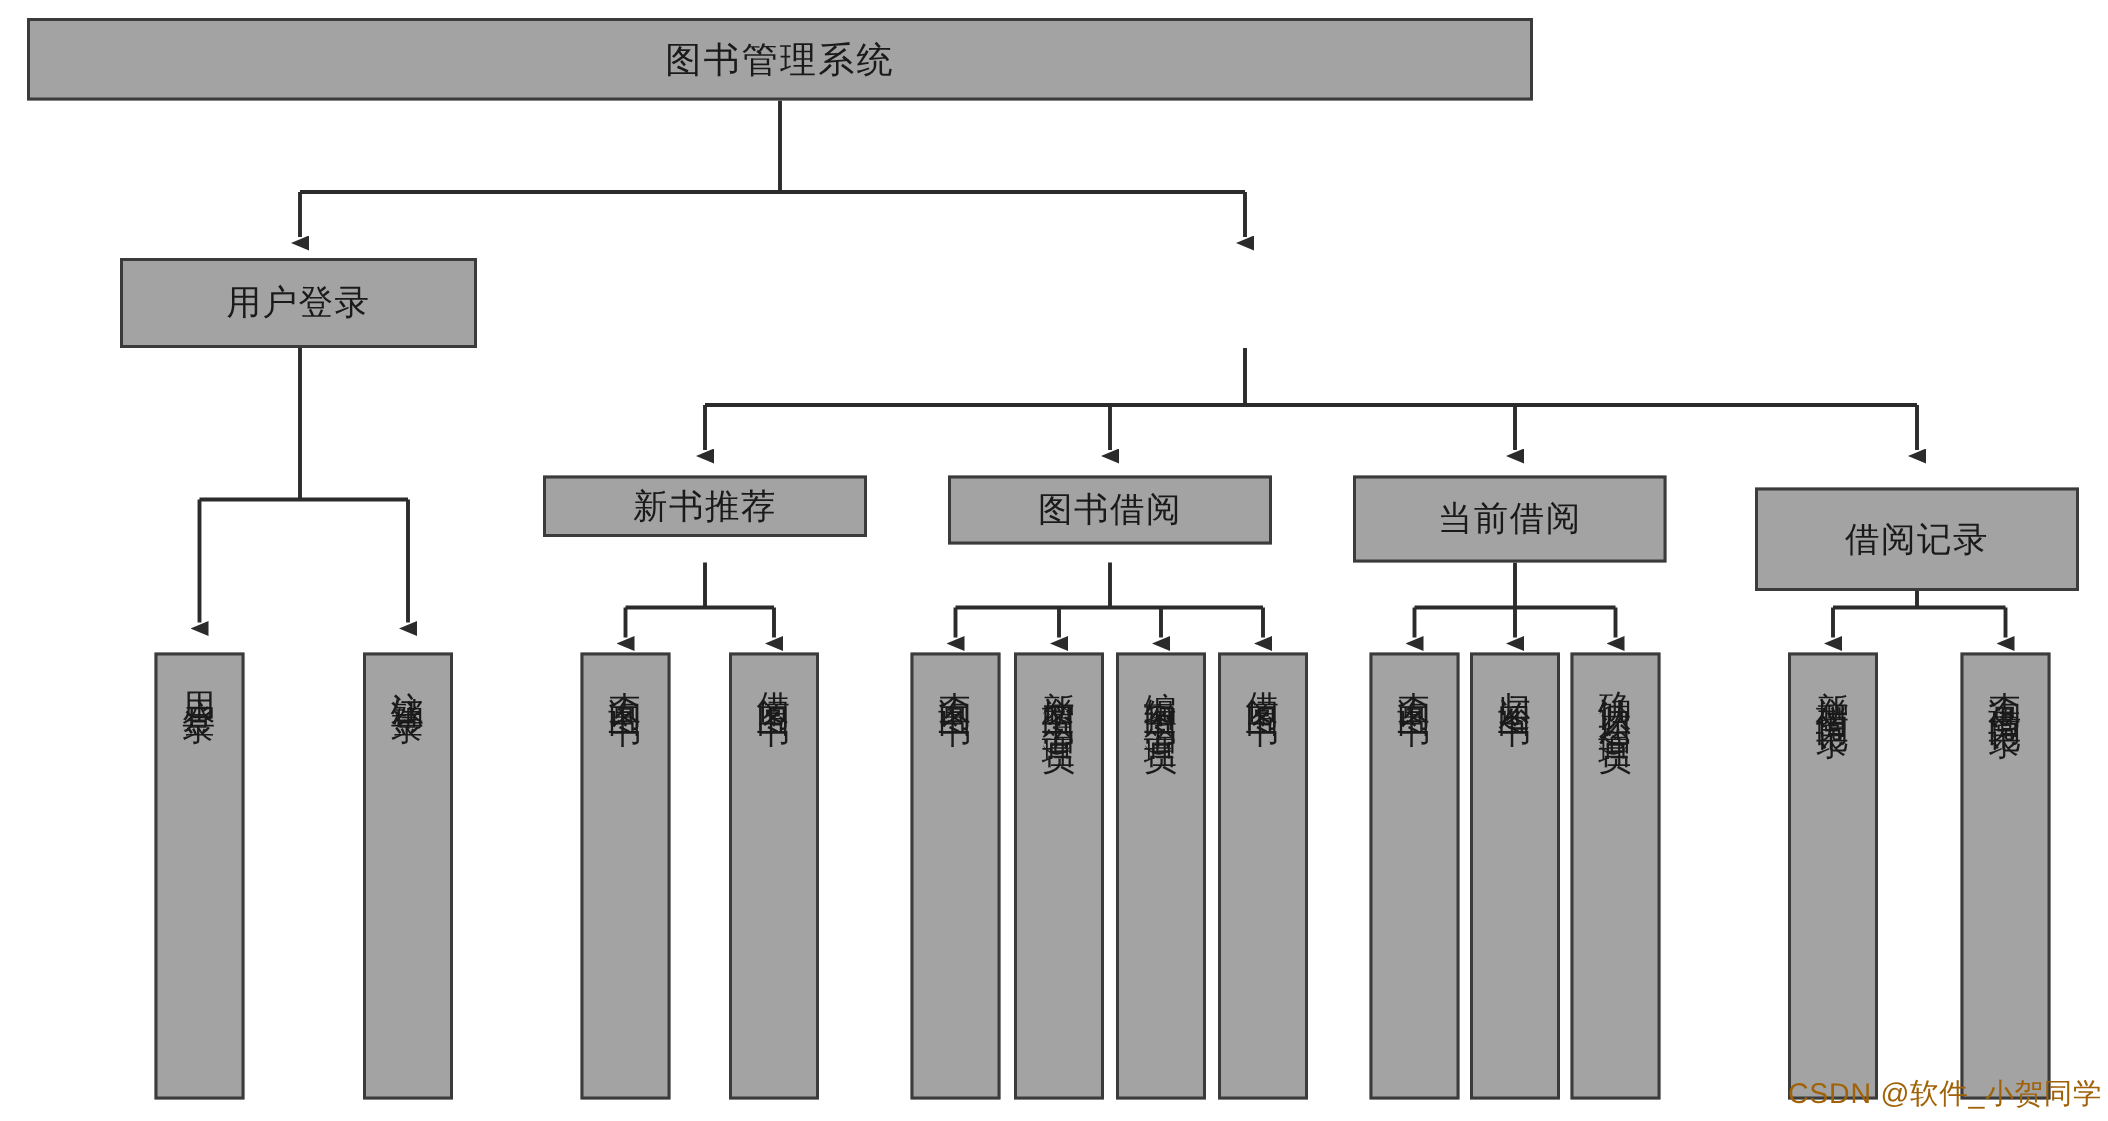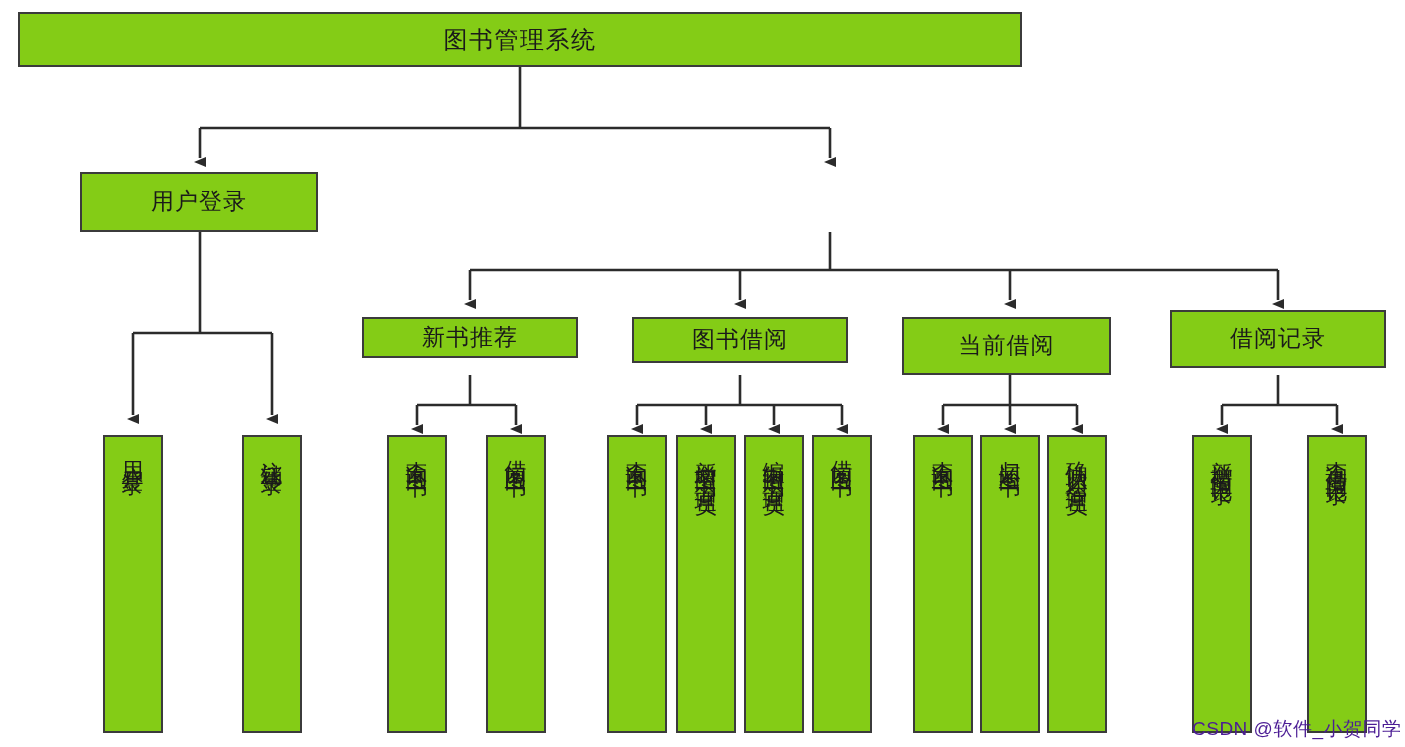--- a/index.html
+++ b/index.html
@@ -22,21 +22,21 @@
     left: 0;
     top: 0;
     width: 1405px;
     height: 747px;
     pointer-events: none;
   }
   .node {
     position: absolute;
     box-sizing: border-box;
     border: 2.5px solid #3b3b3b;
-    background: #84cc16;
+    background: #a3a3a3;
     display: flex;
     align-items: center;
     justify-content: center;
     color: #1a1a1a;
     text-align: center;
   }
   .node.horiz {
     font-size: 23px;
     letter-spacing: 1px;
     line-height: 1.2;
@@ -55,21 +55,21 @@
     text-orientation: upright;
     font-size: 22px;
     letter-spacing: 5px;
     line-height: 1.05;
     white-space: nowrap;
     color: #1a1a1a;
   }
   .watermark {
     position: absolute;
     font-size: 19px;
-    color: #4c1d95;
+    color: #a16207;
     letter-spacing: 0.5px;
     white-space: nowrap;
     user-select: none;
   }
 </style>
 </head>
 <body>
 
 <div id="canvas">
 
@@ -140,21 +140,21 @@
   </div>
 
   <div class="node horiz" style="left:632px; top:317px; width:216px; height:46px;">
     <span>图书借阅</span>
   </div>
 
   <div class="node horiz" style="left:902px; top:317px; width:209px; height:58px;">
     <span>当前借阅</span>
   </div>
 
-  <div class="node horiz" style="left:1170px; top:310px; width:216px; height:58px;">
+  <div class="node horiz" style="left:1170px; top:325px; width:216px; height:69px;">
     <span>借阅记录</span>
   </div>
 
   <div class="node vert" style="left:103px; top:435px; width:60px; height:298px;">
     <span class="vert-label">用户登录</span>
   </div>
 
   <div class="node vert" style="left:242px; top:435px; width:60px; height:298px;">
     <span class="vert-label">注销登录</span>
   </div>

